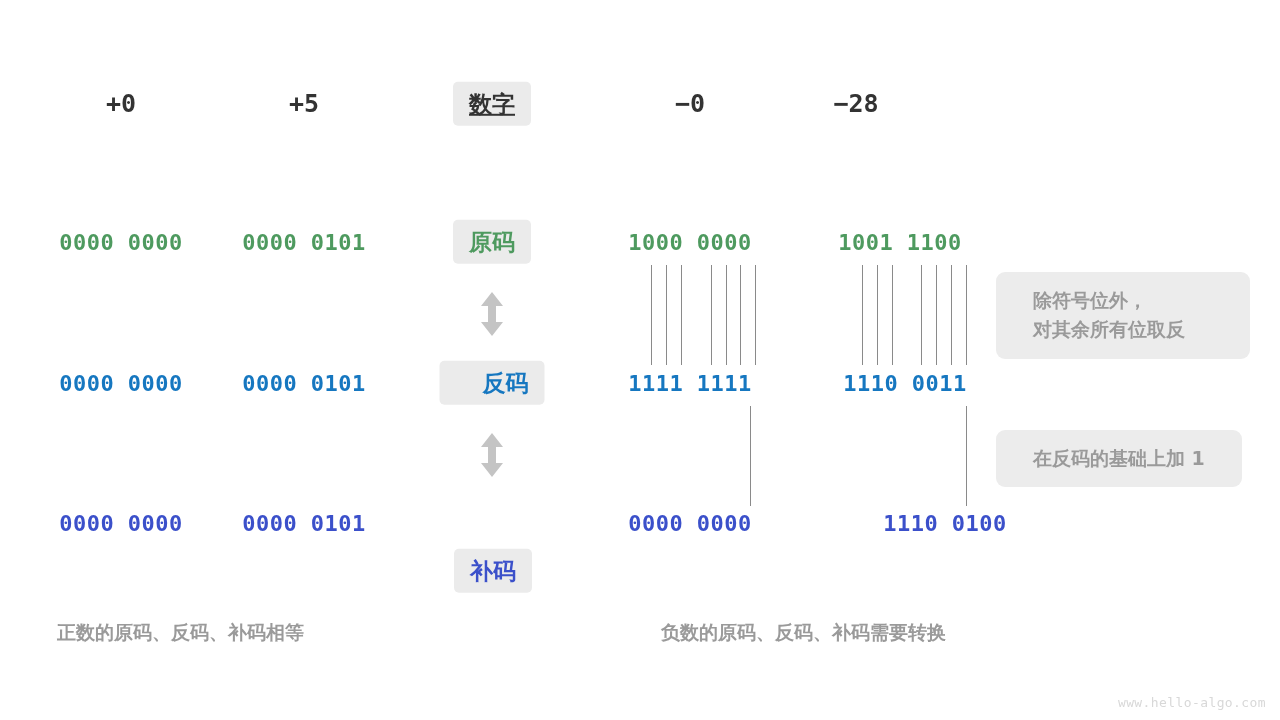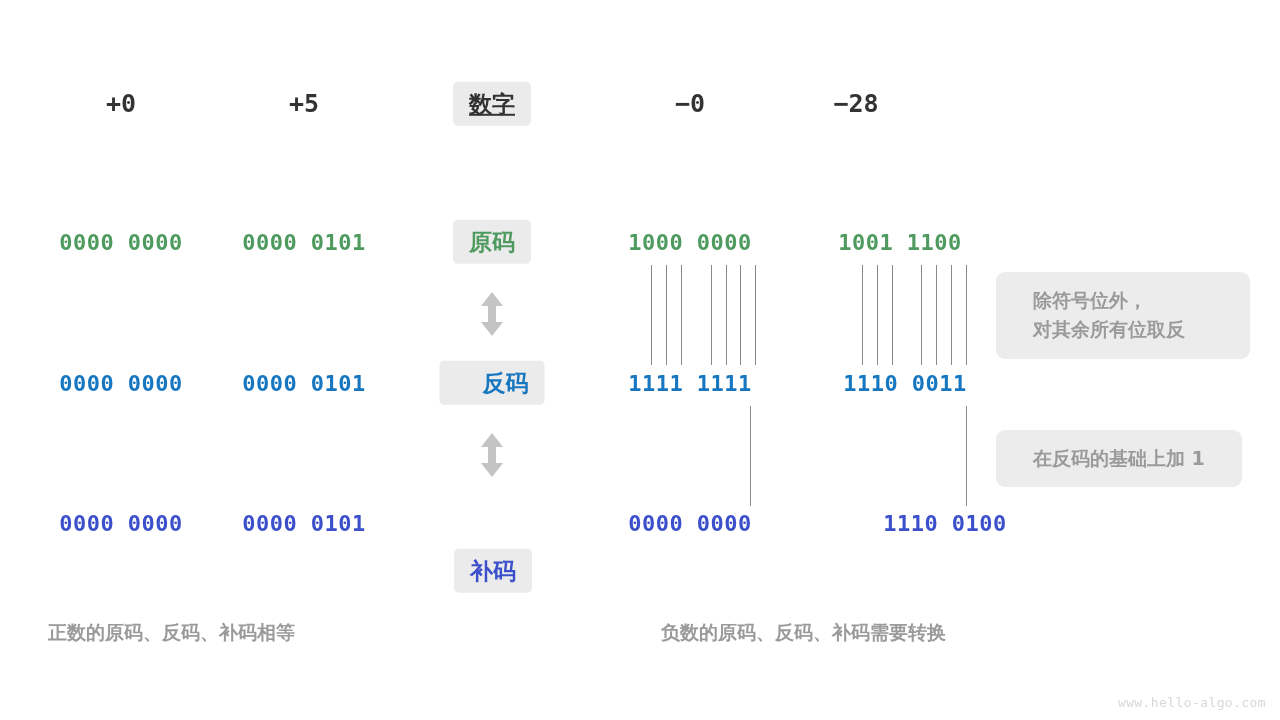--- a/index.html
+++ b/index.html
@@ -165,18 +165,18 @@
   <div class="dbl-arrow" style="left:492px; top:455px;">
     <svg width="26" height="46" viewBox="0 0 26 46" xmlns="http://www.w3.org/2000/svg">
       <path d="M13 1 L24 15 L17 15 L17 31 L24 31 L13 45 L2 31 L9 31 L9 15 L2 15 Z" fill="#c4c4c4"></path>
     </svg>
   </div>
 
   <div class="note" style="left:996px; top:272px; width:180px;">除符号位外，
 对其余所有位取反</div>
   <div class="note" style="left:996px; top:430px;">在反码的基础上加 1</div>
 
-  <div class="caption" style="left:48px; top:620px;">正数的原码、反码、补码相等</div>
+  <div class="caption" style="left:57px; top:620px;">正数的原码、反码、补码相等</div>
   <div class="caption" style="left:661px; top:620px;">负数的原码、反码、补码需要转换</div>
 
   <div class="watermark">www.hello-algo.com</div>
 
 </div>
 
 </body></html>

